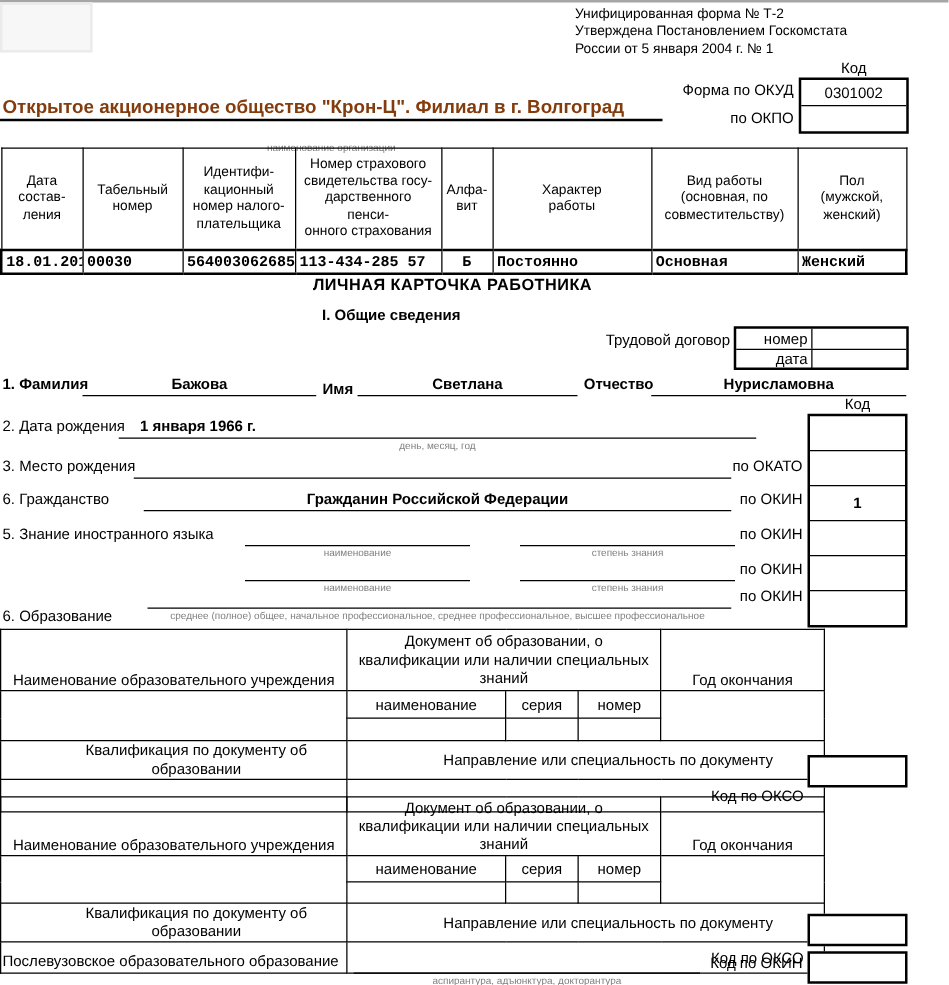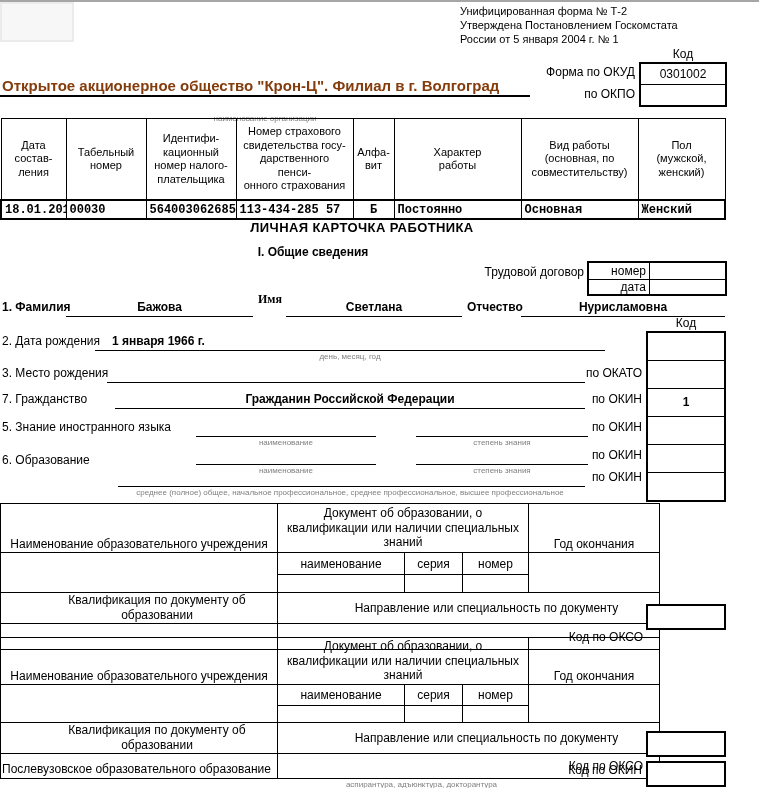--- a/index.html
+++ b/index.html
@@ -168,21 +168,21 @@
       <div class="lc-val"></div>
     </div>
     <div class="lc-row">
       <div class="lc-cap">дата</div>
       <div class="lc-val"></div>
     </div>
   </div>
 
   <div class="abs b lbl" style="left:2px;top:300px;">1. Фамилия</div>
   <div class="abs uline c b" style="left:66px;top:300px;width:187px;">Бажова</div>
-  <div class="abs b lbl" style="left:258px;top:292px;font-family:Liberation Serif, serif;">Имя</div>
+  <div class="abs b lbl" style="left:258px;top:304px;">Имя</div>
   <div class="abs uline c b" style="left:286px;top:300px;width:176px;">Светлана</div>
   <div class="abs b lbl" style="left:467px;top:300px;">Отчество</div>
   <div class="abs uline c b" style="left:521px;top:300px;width:204px;">Нурисламовна</div>
 
   <div class="abs code2-lbl c lbl">Код</div>
   <div class="abs code-col">
     <div class="cc-row"></div>
     <div class="cc-row"></div>
     <div class="cc-row">1</div>
     <div class="cc-row"></div>
@@ -192,38 +192,38 @@
 
   <div class="abs lbl" style="left:2px;top:334px;">2. Дата рождения</div>
   <div class="abs uline" style="left:95px;top:334px;width:510px;"></div>
   <div class="abs b lbl" style="left:112px;top:334px;">1 января 1966 г.</div>
   <div class="abs small c" style="left:95px;top:352px;width:510px;">день, месяц, год</div>
 
   <div class="abs lbl" style="left:2px;top:366px;">3. Место рождения</div>
   <div class="abs uline" style="left:107px;top:366px;width:478px;"></div>
   <div class="abs r lbl" style="left:520px;top:366px;width:122px;">по ОКАТО</div>
 
-  <div class="abs lbl" style="left:2px;top:392px;">7. Гражданство</div>
+  <div class="abs lbl" style="left:2px;top:392px;">6. Гражданство</div>
   <div class="abs uline c b" style="left:115px;top:392px;width:470px;">Гражданин Российской Федерации</div>
   <div class="abs r lbl" style="left:520px;top:392px;width:122px;">по ОКИН</div>
 
   <div class="abs lbl" style="left:2px;top:420px;">5. Знание иностранного языка</div>
   <div class="abs uline" style="left:196px;top:420px;width:180px;"></div>
   <div class="abs uline" style="left:416px;top:420px;width:172px;"></div>
   <div class="abs r lbl" style="left:520px;top:420px;width:122px;">по ОКИН</div>
   <div class="abs small c" style="left:196px;top:438px;width:180px;">наименование</div>
   <div class="abs small c" style="left:416px;top:438px;width:172px;">степень знания</div>
 
   <div class="abs uline" style="left:196px;top:448px;width:180px;"></div>
   <div class="abs uline" style="left:416px;top:448px;width:172px;"></div>
   <div class="abs r lbl" style="left:520px;top:448px;width:122px;">по ОКИН</div>
   <div class="abs small c" style="left:196px;top:466px;width:180px;">наименование</div>
   <div class="abs small c" style="left:416px;top:466px;width:172px;">степень знания</div>
 
-  <div class="abs lbl" style="left:2px;top:453px;text-align:right;">6. Образование</div>
+  <div class="abs lbl" style="left:2px;top:486px;text-align:right;">6. Образование</div>
   <div class="abs uline" style="left:118px;top:470px;width:467px;"></div>
   <div class="abs r lbl" style="left:520px;top:470px;width:122px;">по ОКИН</div>
   <div class="abs small c" style="left:90px;top:488px;width:520px;">среднее (полное) общее, начальное профессиональное, среднее профессиональное, высшее профессиональное</div>
 
   <table class="abs edu-table edu-t1">
     <colgroup>
         <col style="width:277px">
         <col style="width:127px">
         <col style="width:58px">
         <col style="width:66px">

